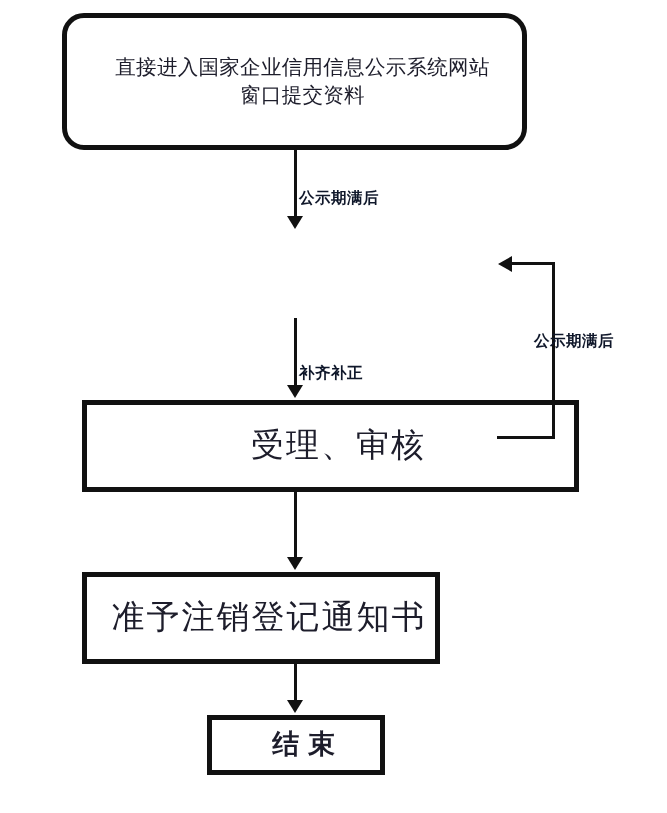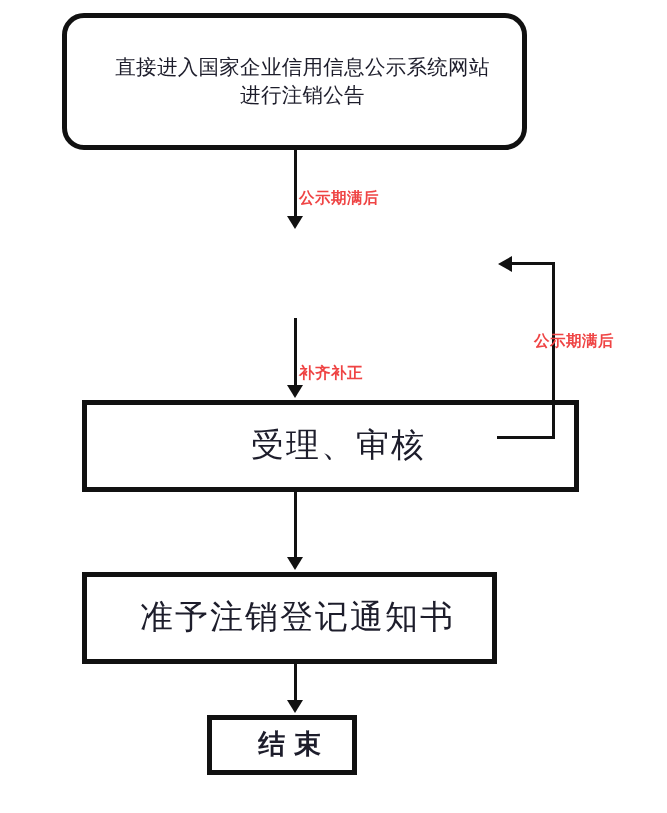--- a/index.html
+++ b/index.html
@@ -39,22 +39,22 @@
     line-height: 1.32;
     white-space: pre;
   }
 
   .start-node   { left: 62px;  top: 13px;  width: 465px; height: 137px; }
   .start-node .node-text { font-size: 20.5px; letter-spacing: 0.3px; }
   .start-line-url { font-size: 19px; }
 
   .box-submit   { left: 82px;  top: 230px; width: 415px; height: 88px; }
   .box-review   { left: 82px;  top: 400px; width: 497px; height: 92px; }
-  .box-notice   { left: 82px;  top: 572px; width: 415px; height: 92px; }
-  .box-end      { left: 207px; top: 715px; width: 150px; height: 60px; }
+  .box-notice   { left: 82px;  top: 572px; width: 358px; height: 92px; }
+  .box-end      { left: 207px; top: 715px; width: 178px; height: 60px; }
 
   .box-submit .node-text,
   .box-review .node-text,
   .box-notice .node-text { font-size: 33px; letter-spacing: 2px; }
   .box-end .node-text    { font-size: 27px; letter-spacing: 1px; font-weight: 600; }
 
   
   .vline {
     position: absolute;
     width: 3px;
@@ -98,37 +98,37 @@
   .loop-bottom { left: 497px; top: 436px; width: 58px; }
   .loop-right  { left: 552px; top: 262px; height: 177px; }
   .loop-top    { left: 512px; top: 262px; width: 43px; }
   .loop-head   { left: 498px; top: 256px; }
 
   
   .edge-label {
     position: absolute;
     font-family: "DejaVu Sans", "Liberation Sans", sans-serif;
     font-weight: bold;
-    color: #ef4444;
+    color: #0f172a;
     font-size: 15.5px;
     white-space: nowrap;
     letter-spacing: 0.5px;
   }
   .label-publicity { left: 299px; top: 188px; }
   .label-complete  { left: 299px; top: 363px; }
   .label-supplement{ left: 534px; top: 331px; }
 </style>
 </head>
 <body>
 
 <div id="canvas">
 
   <div class="node rounded start-node">
     <div class="node-text">直接进入国家企业信用信息公示系统网站</div>
-    <div class="node-text">进行注销公告</div>
+    <div class="node-text">窗口提交资料</div>
   </div>
 
   <div class="vline conn1-line"></div>
   <div class="arrowhead-down conn1-head"></div>
   <div class="edge-label label-publicity">公示期满后</div>
 
 
   <div class="vline conn2-line"></div>
   <div class="arrowhead-down conn2-head"></div>
   <div class="edge-label label-complete">补齐补正</div>

